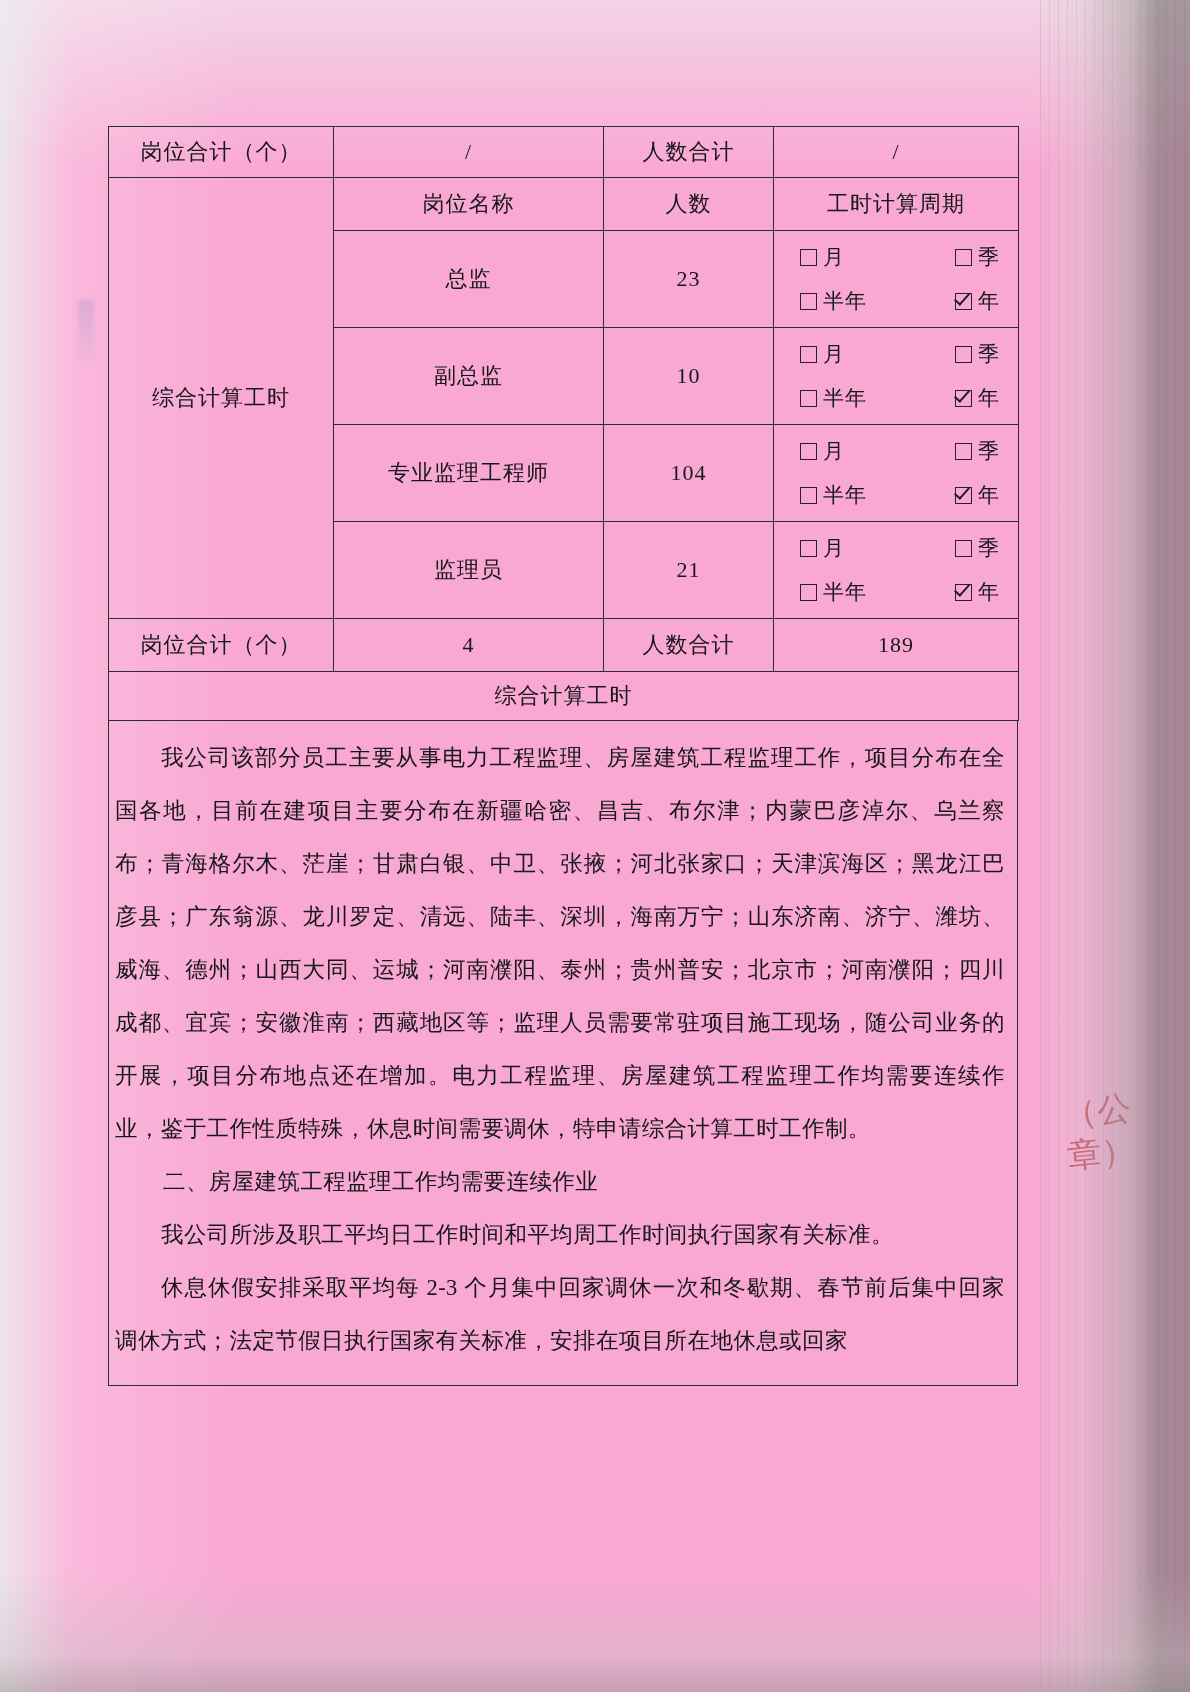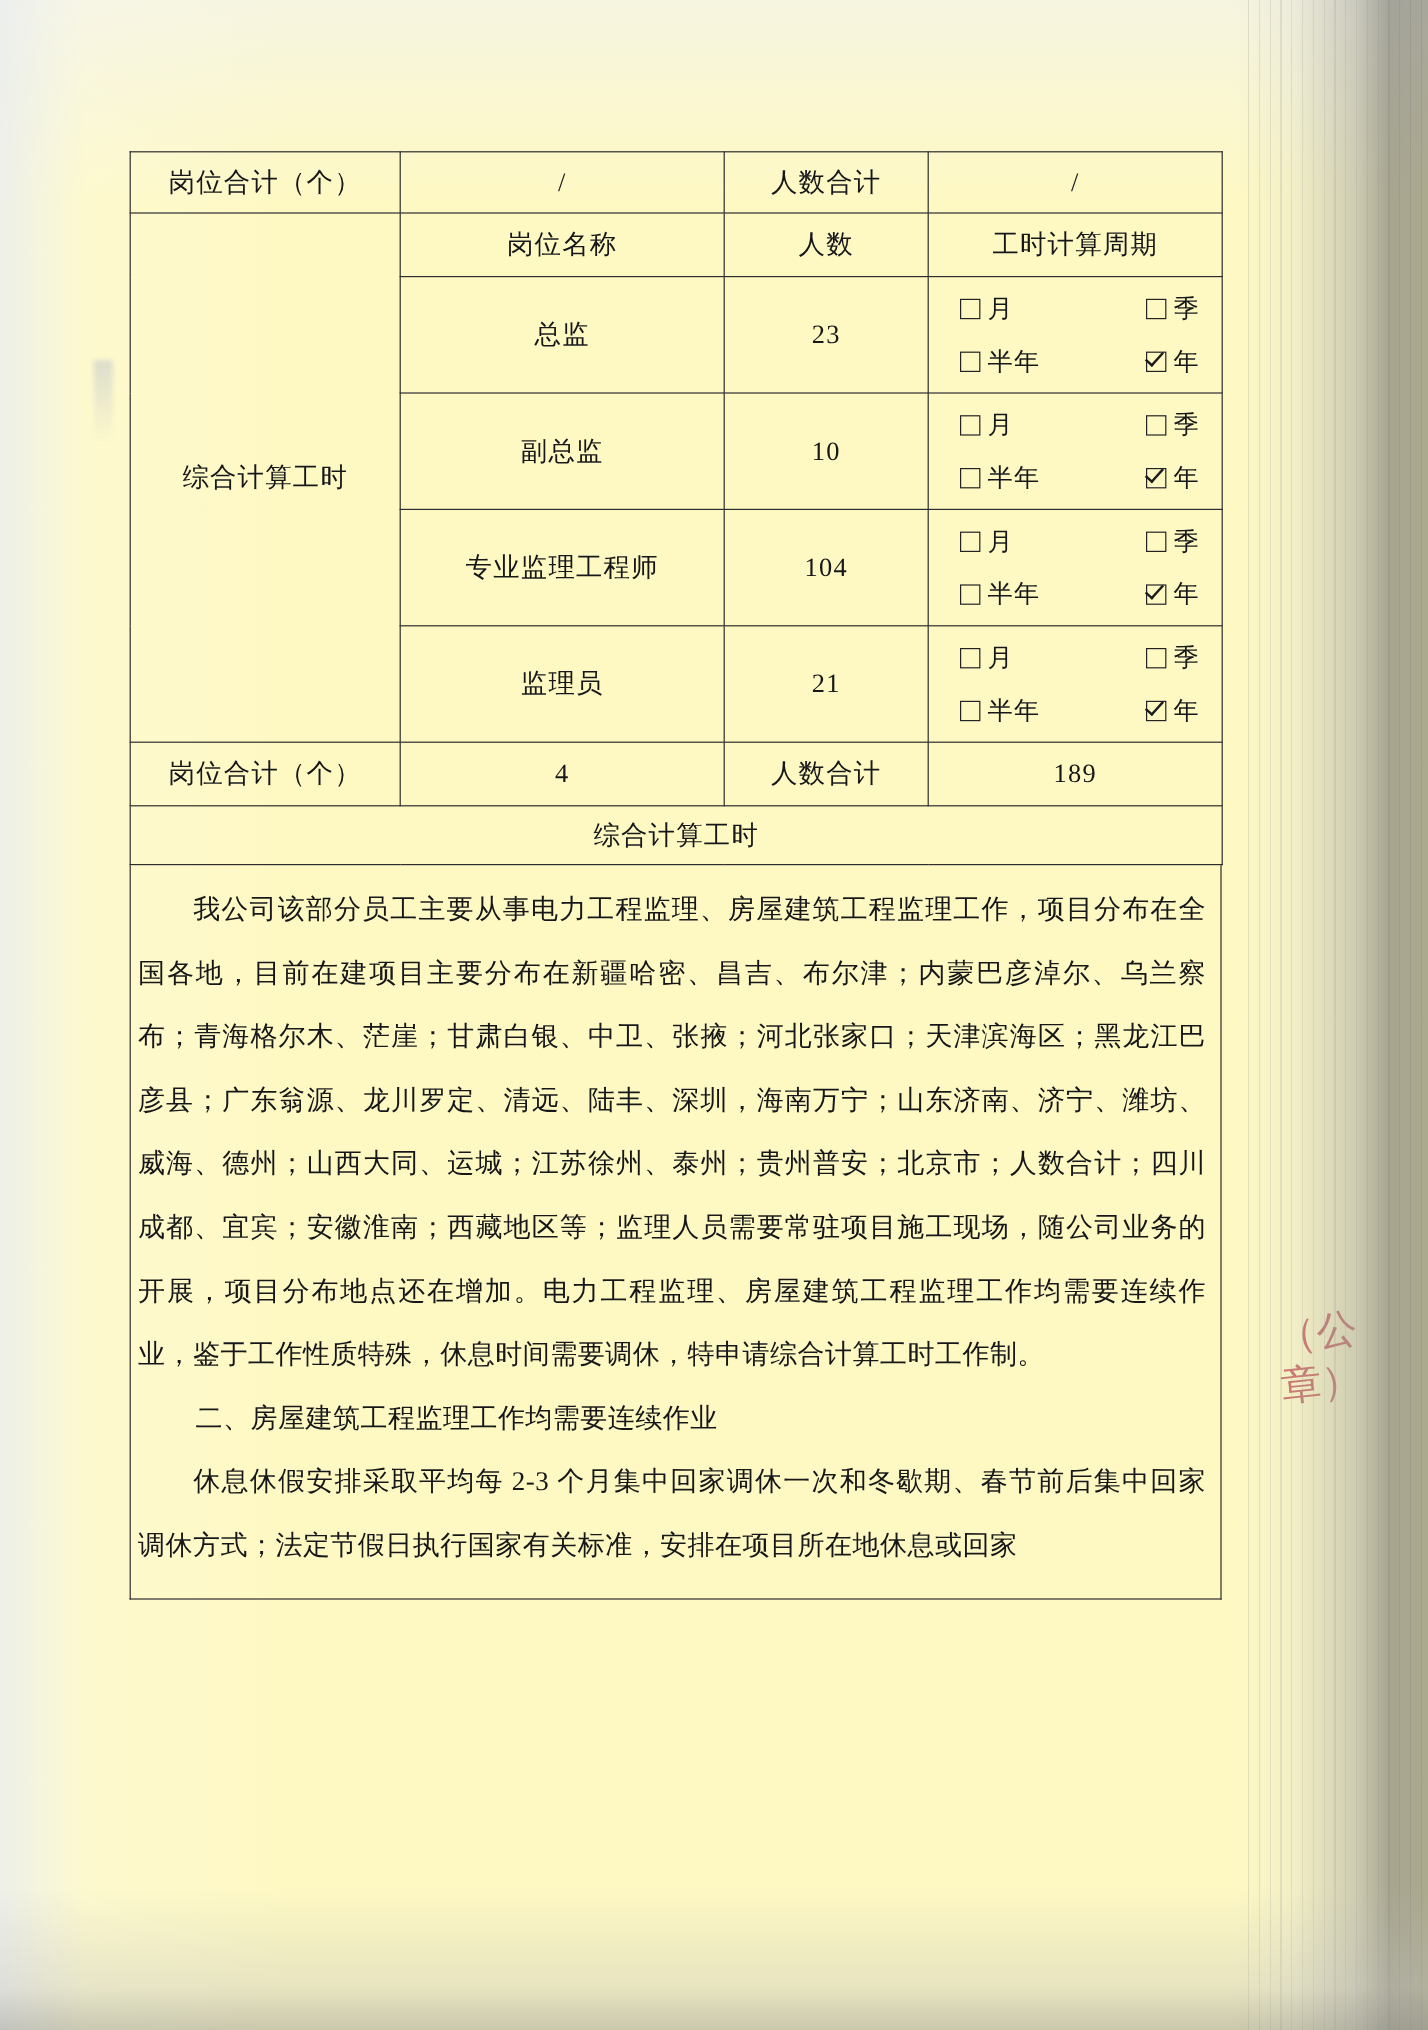--- a/index.html
+++ b/index.html
@@ -9,21 +9,21 @@
     background: #cfcfcf;
   }
   body {
     font-family: "Liberation Serif", "DejaVu Serif", serif;
   }
   .page {
     position: relative;
     width: 1190px;
     height: 1692px;
     margin: 0 auto;
-    background: #fef9c3;
+    background: #f9a8d4;
     overflow: hidden;
   }
   
   .paper-tint {
     position: absolute;
     inset: 0;
     background:
       linear-gradient(90deg, rgba(235,238,240,0.85) 0%, rgba(252,252,251,0.2) 6%, rgba(255,255,255,0) 20%),
       linear-gradient(180deg, rgba(240,241,243,0.6) 0%, rgba(255,255,255,0) 10%);
     pointer-events: none;
@@ -343,22 +343,23 @@
           <td>189</td>
         </tr>
 
         <tr class="note-title-row">
           <td colspan="4">综合计算工时</td>
         </tr>
       </tbody>
     </table>
 
     <div class="note-body">
-      <p class="indent">我公司该部分员工主要从事电力工程监理、房屋建筑工程监理工作，项目分布在全国各地，目前在建项目主要分布在新疆哈密、昌吉、布尔津；内蒙巴彦淖尔、乌兰察布；青海格尔木、茫崖；甘肃白银、中卫、张掖；河北张家口；天津滨海区；黑龙江巴彦县；广东翁源、龙川罗定、清远、陆丰、深圳，海南万宁；山东济南、济宁、潍坊、威海、德州；山西大同、运城；江苏徐州、泰州；贵州普安；北京市；人数合计；四川成都、宜宾；安徽淮南；西藏地区等；监理人员需要常驻项目施工现场，随公司业务的开展，项目分布地点还在增加。电力工程监理、房屋建筑工程监理工作均需要连续作业，鉴于工作性质特殊，休息时间需要调休，特申请综合计算工时工作制。</p>
+      <p class="indent">我公司该部分员工主要从事电力工程监理、房屋建筑工程监理工作，项目分布在全国各地，目前在建项目主要分布在新疆哈密、昌吉、布尔津；内蒙巴彦淖尔、乌兰察布；青海格尔木、茫崖；甘肃白银、中卫、张掖；河北张家口；天津滨海区；黑龙江巴彦县；广东翁源、龙川罗定、清远、陆丰、深圳，海南万宁；山东济南、济宁、潍坊、威海、德州；山西大同、运城；河南濮阳、泰州；贵州普安；北京市；河南濮阳；四川成都、宜宾；安徽淮南；西藏地区等；监理人员需要常驻项目施工现场，随公司业务的开展，项目分布地点还在增加。电力工程监理、房屋建筑工程监理工作均需要连续作业，鉴于工作性质特殊，休息时间需要调休，特申请综合计算工时工作制。</p>
       <p class="indent2">二、房屋建筑工程监理工作均需要连续作业</p>
+      <p class="indent">我公司所涉及职工平均日工作时间和平均周工作时间执行国家有关标准。</p>
       <p class="indent">休息休假安排采取平均每 2-3 个月集中回家调休一次和冬歇期、春节前后集中回家调休方式；法定节假日执行国家有关标准，安排在项目所在地休息或回家</p>
     </div>
   </div>
 
   <div class="seal">（公章）</div>
 
   <div class="edge-lines"></div>
   <div class="edge-shadow"></div>
   <div class="bottom-shadow"></div>
 </div>

